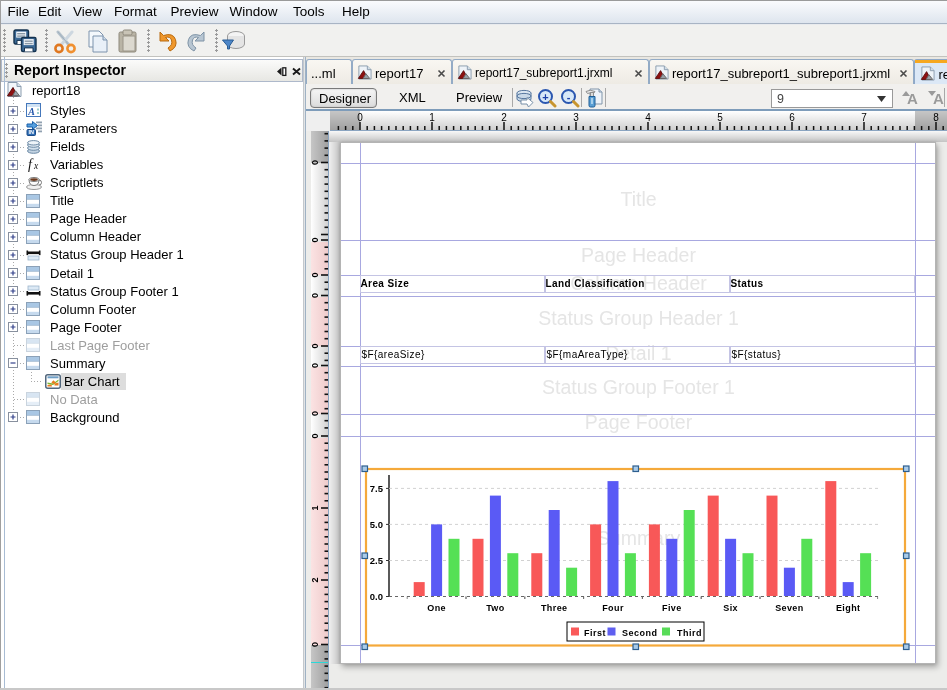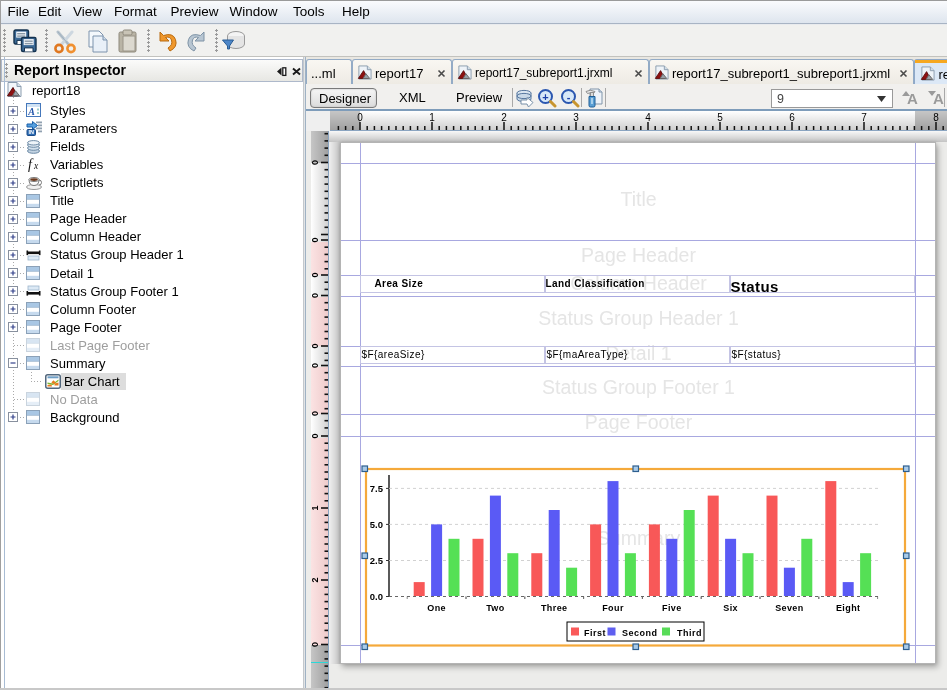--- a/index.html
+++ b/index.html
@@ -628,25 +628,25 @@
         <div class="abs" style="left:0;top:501.5px;width:596px;height:1px;background:#a8a8e0;"></div>
         <div class="abs" style="left:0;top:45.0px;width:596px;text-align:center;font-size:19.5px;color:#e5e5e5;">Title</div>
         <div class="abs" style="left:0;top:101.0px;width:596px;text-align:center;font-size:19.5px;color:#e5e5e5;">Page Header</div>
         <div class="abs" style="left:0;top:128.5px;width:596px;text-align:center;font-size:19.5px;color:#e5e5e5;">Column Header</div>
         <div class="abs" style="left:0;top:164.0px;width:596px;text-align:center;font-size:19.5px;color:#e5e5e5;">Status Group Header 1</div>
         <div class="abs" style="left:0;top:199.0px;width:596px;text-align:center;font-size:19.5px;color:#e5e5e5;">Detail 1</div>
         <div class="abs" style="left:0;top:233.0px;width:596px;text-align:center;font-size:19.5px;color:#e5e5e5;">Status Group Footer 1</div>
         <div class="abs" style="left:0;top:268.0px;width:596px;text-align:center;font-size:19.5px;color:#e5e5e5;">Page Footer</div>
         <div class="abs" style="left:0;top:383.5px;width:596px;text-align:center;font-size:19.5px;color:#e5e5e5;">Summary</div>
         <div class="abs" style="left:19px;top:132px;width:185px;height:18px;border:1px solid #c4c4e4;"></div>
-        <span class="abs" style="left:20px;top:135px;font-size:10px;font-weight:bold;letter-spacing:0.4px;color:#000;padding-left:14px;">Area Size</span>
+        <span class="abs" style="left:20px;top:135px;font-size:10px;font-weight:bold;letter-spacing:0.4px;color:#000;">Area Size</span>
         <div class="abs" style="left:204px;top:132px;width:185px;height:18px;border:1px solid #c4c4e4;"></div>
         <span class="abs" style="left:205px;top:135px;font-size:10px;font-weight:bold;letter-spacing:0.4px;color:#000;">Land Classification</span>
         <div class="abs" style="left:389px;top:132px;width:185px;height:18px;border:1px solid #c4c4e4;"></div>
-        <span class="abs" style="left:390px;top:135px;font-size:15px;font-weight:bold;letter-spacing:0.4px;color:#000;">Status</span>
+        <span class="abs" style="left:390px;top:135px;font-size:10px;font-weight:bold;letter-spacing:0.4px;color:#000;">Status</span>
         <div class="abs" style="left:19px;top:202.5px;width:185px;height:18px;border:1px solid #c4c4e4;"></div>
         <span class="abs" style="left:21px;top:206px;font-size:10px;letter-spacing:0.45px;color:#000;">$F{areaSize}</span>
         <div class="abs" style="left:204px;top:202.5px;width:185px;height:18px;border:1px solid #c4c4e4;"></div>
         <span class="abs" style="left:206px;top:206px;font-size:10px;letter-spacing:0.45px;color:#000;">$F{maAreaType}</span>
         <div class="abs" style="left:389px;top:202.5px;width:185px;height:18px;border:1px solid #c4c4e4;"></div>
         <span class="abs" style="left:391px;top:206px;font-size:10px;letter-spacing:0.45px;color:#000;">$F{status}</span>
       </div>
       <svg class="abs" style="left:52px;top:331px" width="554" height="192" font-family="Liberation Sans">
         <rect x="8" y="7" width="539" height="176.5" fill="none" stroke="#f5a93a" stroke-width="2.2"></rect>
         <line x1="31" y1="13" x2="31" y2="134.5" stroke="#000" stroke-width="1.3"></line>

